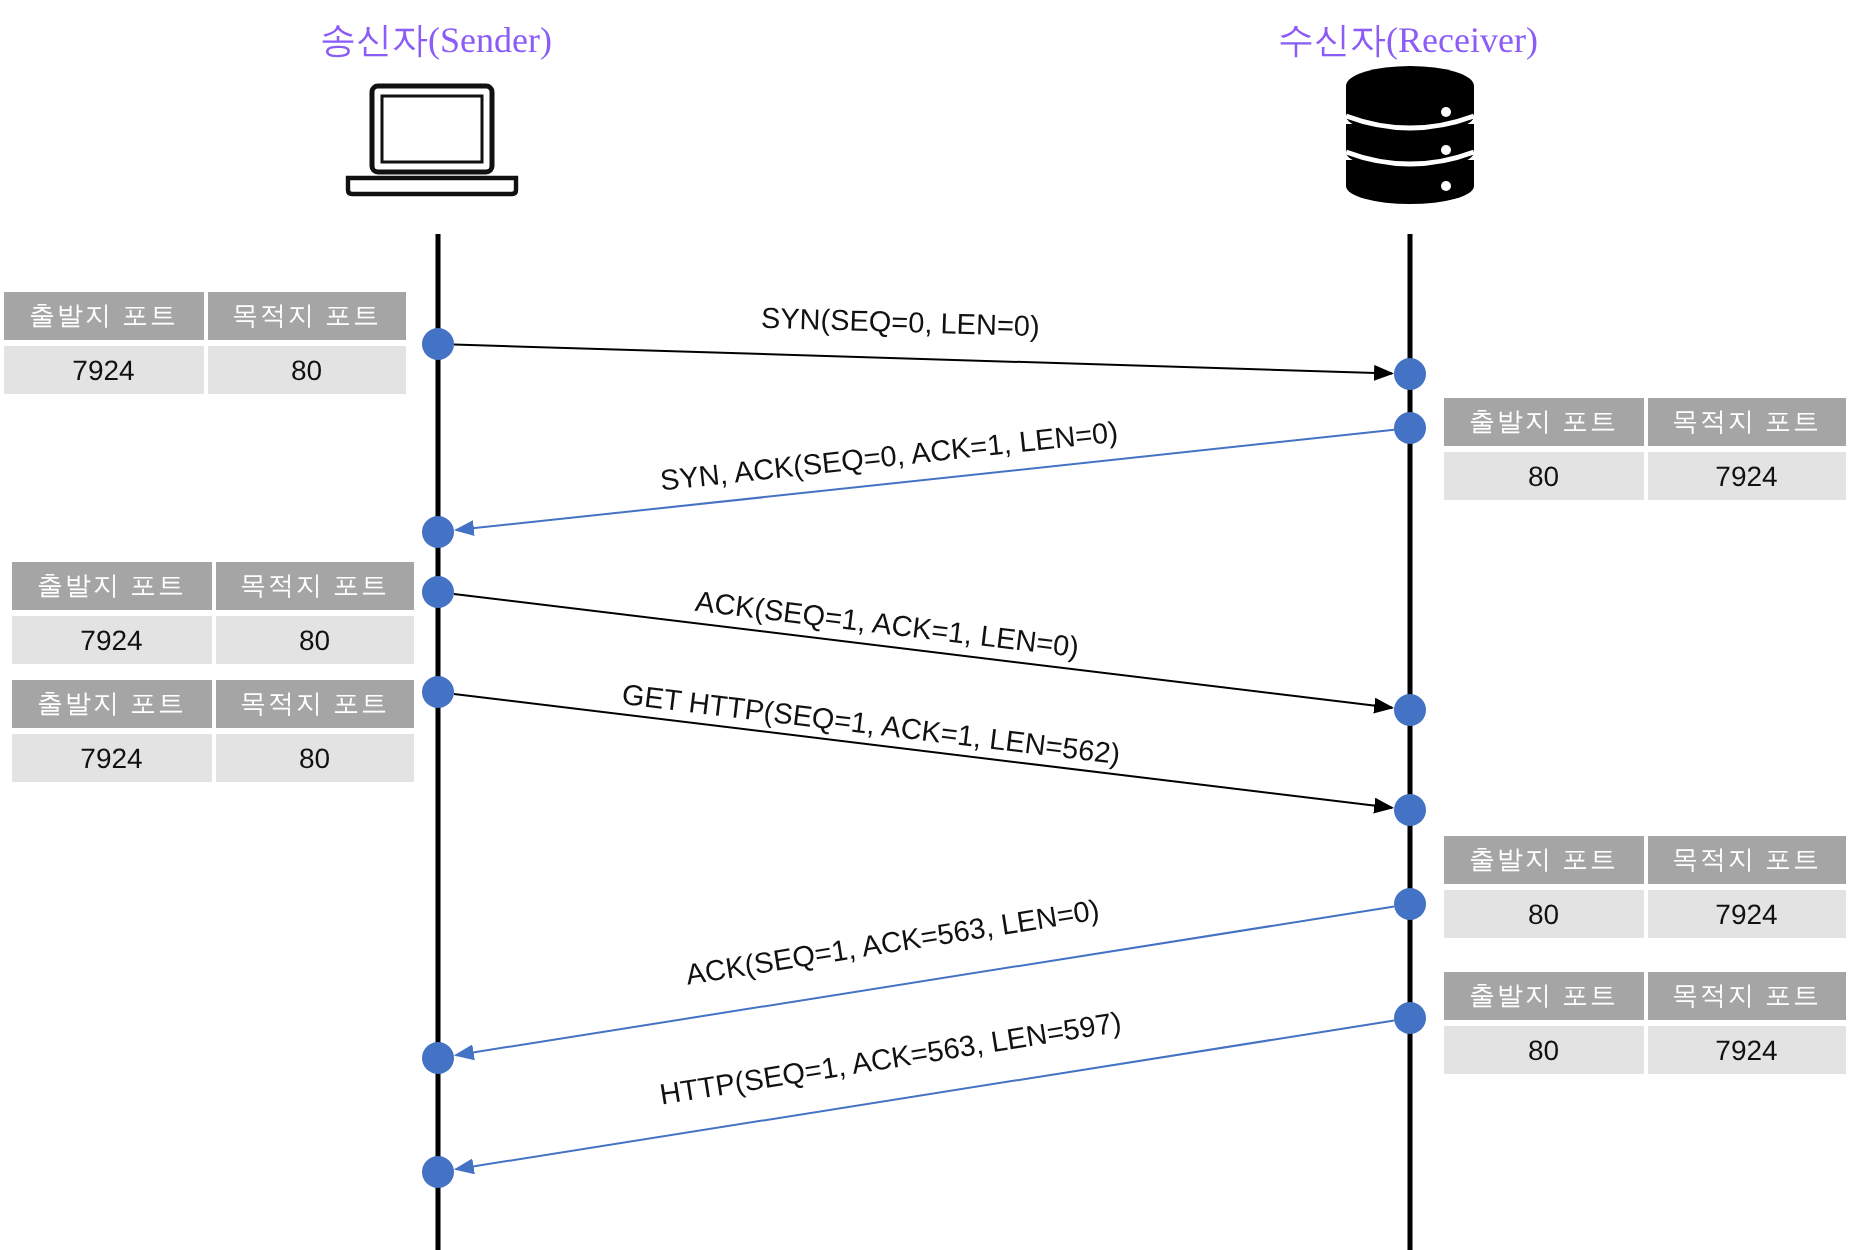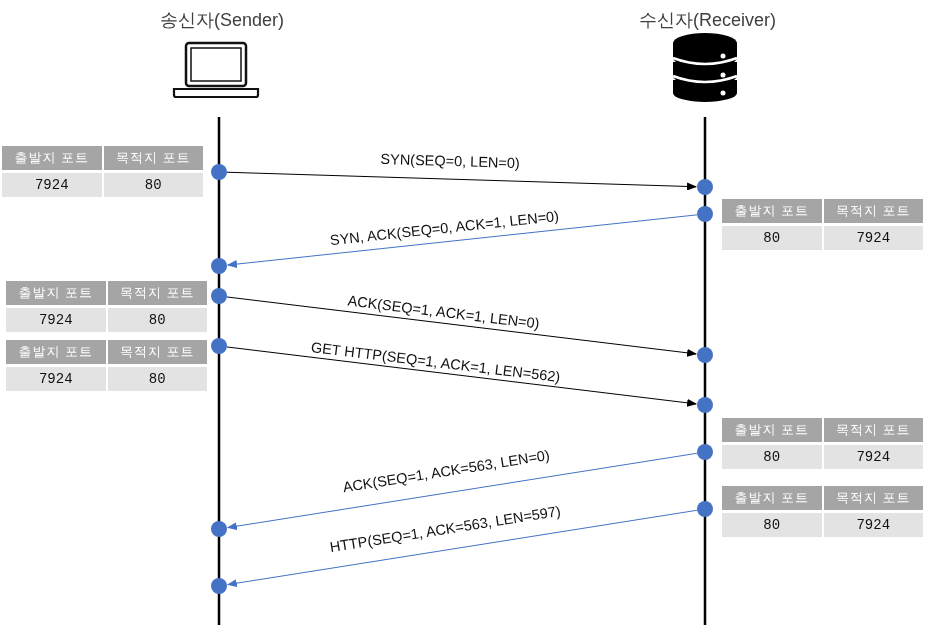--- a/index.html
+++ b/index.html
@@ -1,22 +1,22 @@
 <!DOCTYPE html>
 <html><head>
 <meta charset="utf-8">
 <style>
   html, body { margin:0; padding:0; background:#ffffff; }
   body { width:926px; height:625px; position:relative; overflow:hidden;
          font-family:"Liberation Sans", "DejaVu Sans", sans-serif; color:#111; }
   #diagram { position:absolute; left:0; top:0; width:926px; height:625px; }
-  .actor-title { position:absolute; font-size:18px; color:#404040; white-space:nowrap; }
+  .actor-title { position:absolute; font-size:18px; color:#8b5cf6; white-space:nowrap;font-family:Liberation Serif, serif; }
   .port-table { position:absolute; width:201px; border-collapse:separate; border-spacing:2px 0; }
   .port-table .hdr { display:flex; gap:2px; height:24px; }
-  .port-table .val { display:flex; gap:2px; height:24px; margin-top:3px;font-family:Liberation Mono, monospace; }
+  .port-table .val { display:flex; gap:2px; height:24px; margin-top:3px; }
   .port-table .cell { flex:1; display:flex; align-items:center; justify-content:center; font-size:13px; }
   .port-table .hdr .cell { background:#a5a5a5; color:#ffffff; letter-spacing:1px; }
   .port-table .val .cell { background:#e3e3e3; color:#111; font-size:14px; }
   .msg-label { font-size:14.5px; fill:#111; font-family:"Liberation Sans", "DejaVu Sans", sans-serif; }
 </style>
 </head>
 <body>
 
 <div>
 

